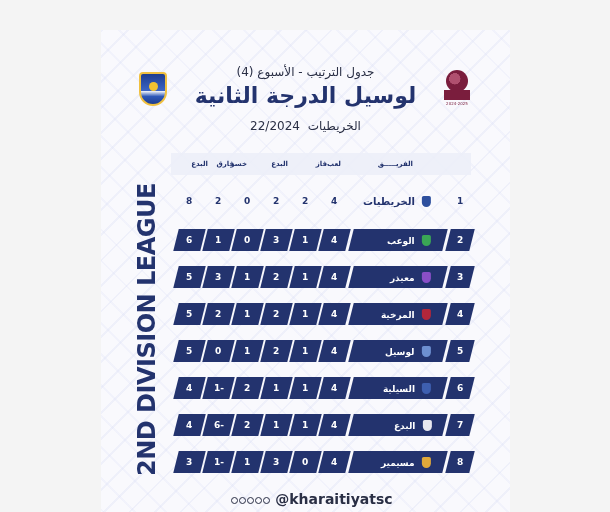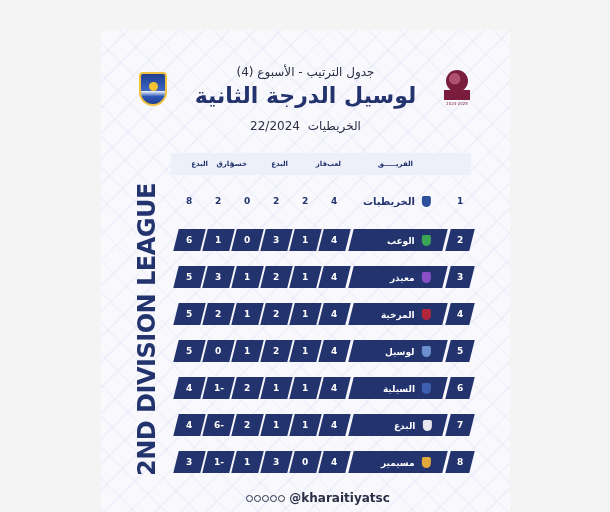--- a/index.html
+++ b/index.html
@@ -81,22 +81,22 @@
     .team-cell { justify-content: flex-end; padding-right: 14px; box-sizing: border-box; }
     .team-cell .inner {
       transform: skewX(14deg); display: flex; align-items: center; gap: 7px; direction: rtl;
     }
     .team-name { color: #ffffff; font-size: 9px; font-weight: bold; }
     .row.first .team-name { color: #23336e; font-size: 10px; }
     .crest {
       width: 9px; height: 11px; border-radius: 2px 2px 5px 5px; display: inline-block;
     }
     .social {
-      position: absolute; left: 12px; width: 409px; top: 461px; text-align: center;
-      font-size: 12px; color: #2a2f45; font-weight: bold;
+      position: absolute; left: 6px; width: 409px; top: 461px; text-align: center;
+      font-size: 14px; color: #2a2f45; font-weight: bold;
     }
     .social .ic {
       display: inline-block; width: 7px; height: 7px; border: 1px solid #2a2f45; border-radius: 50%;
       margin: 0 0.5px; vertical-align: middle; box-sizing: border-box;
     }
   </style>
 </head>
 <body>
 
 <div class="poster">

